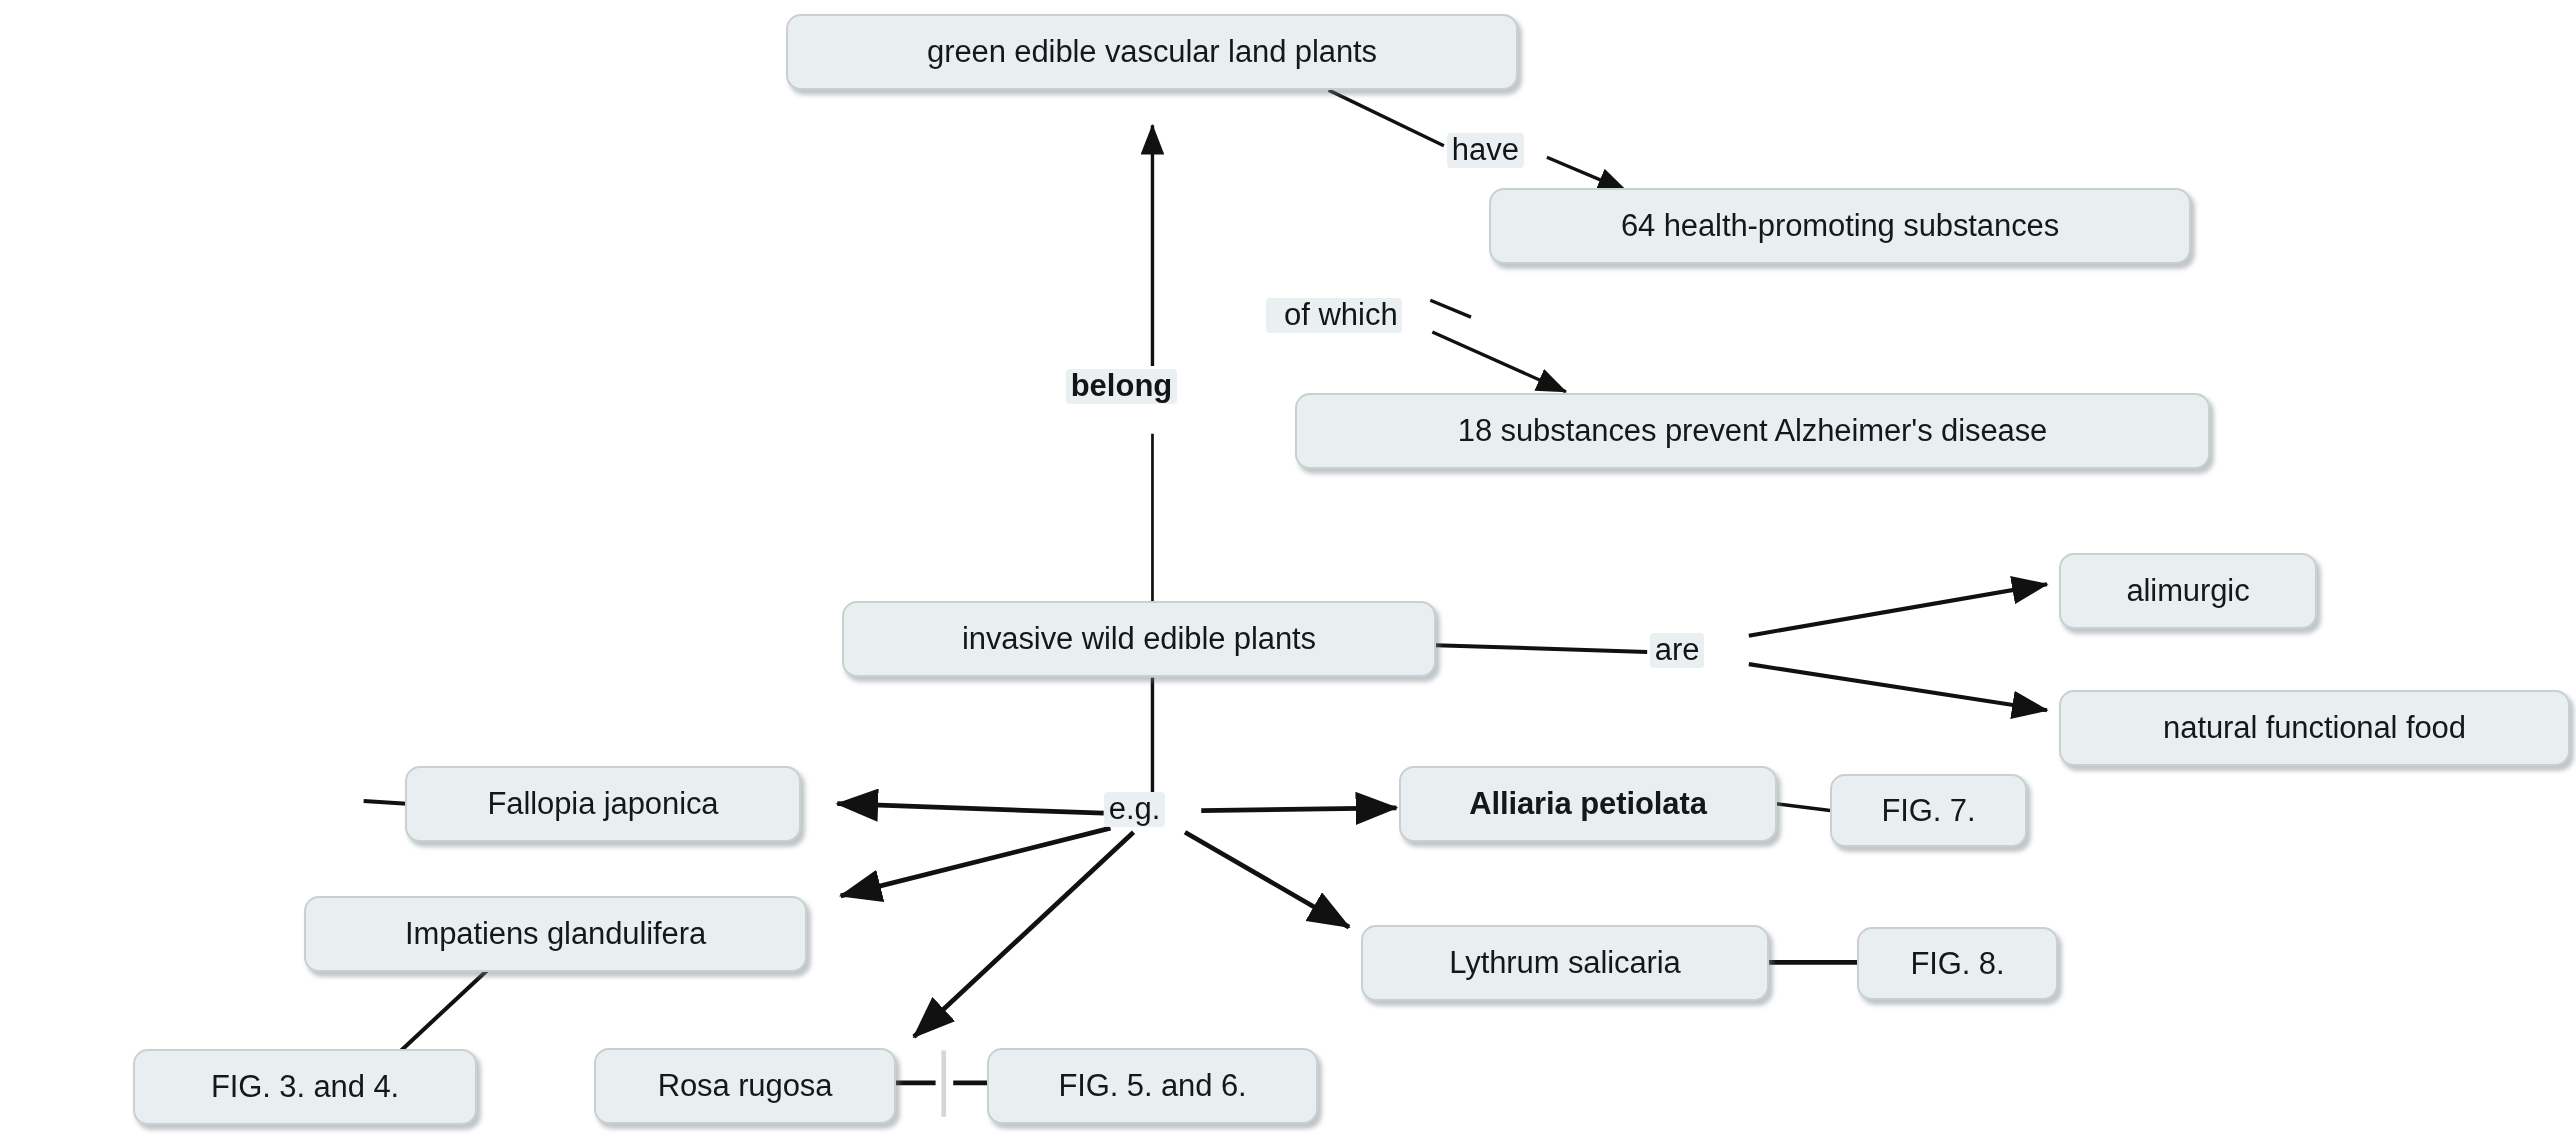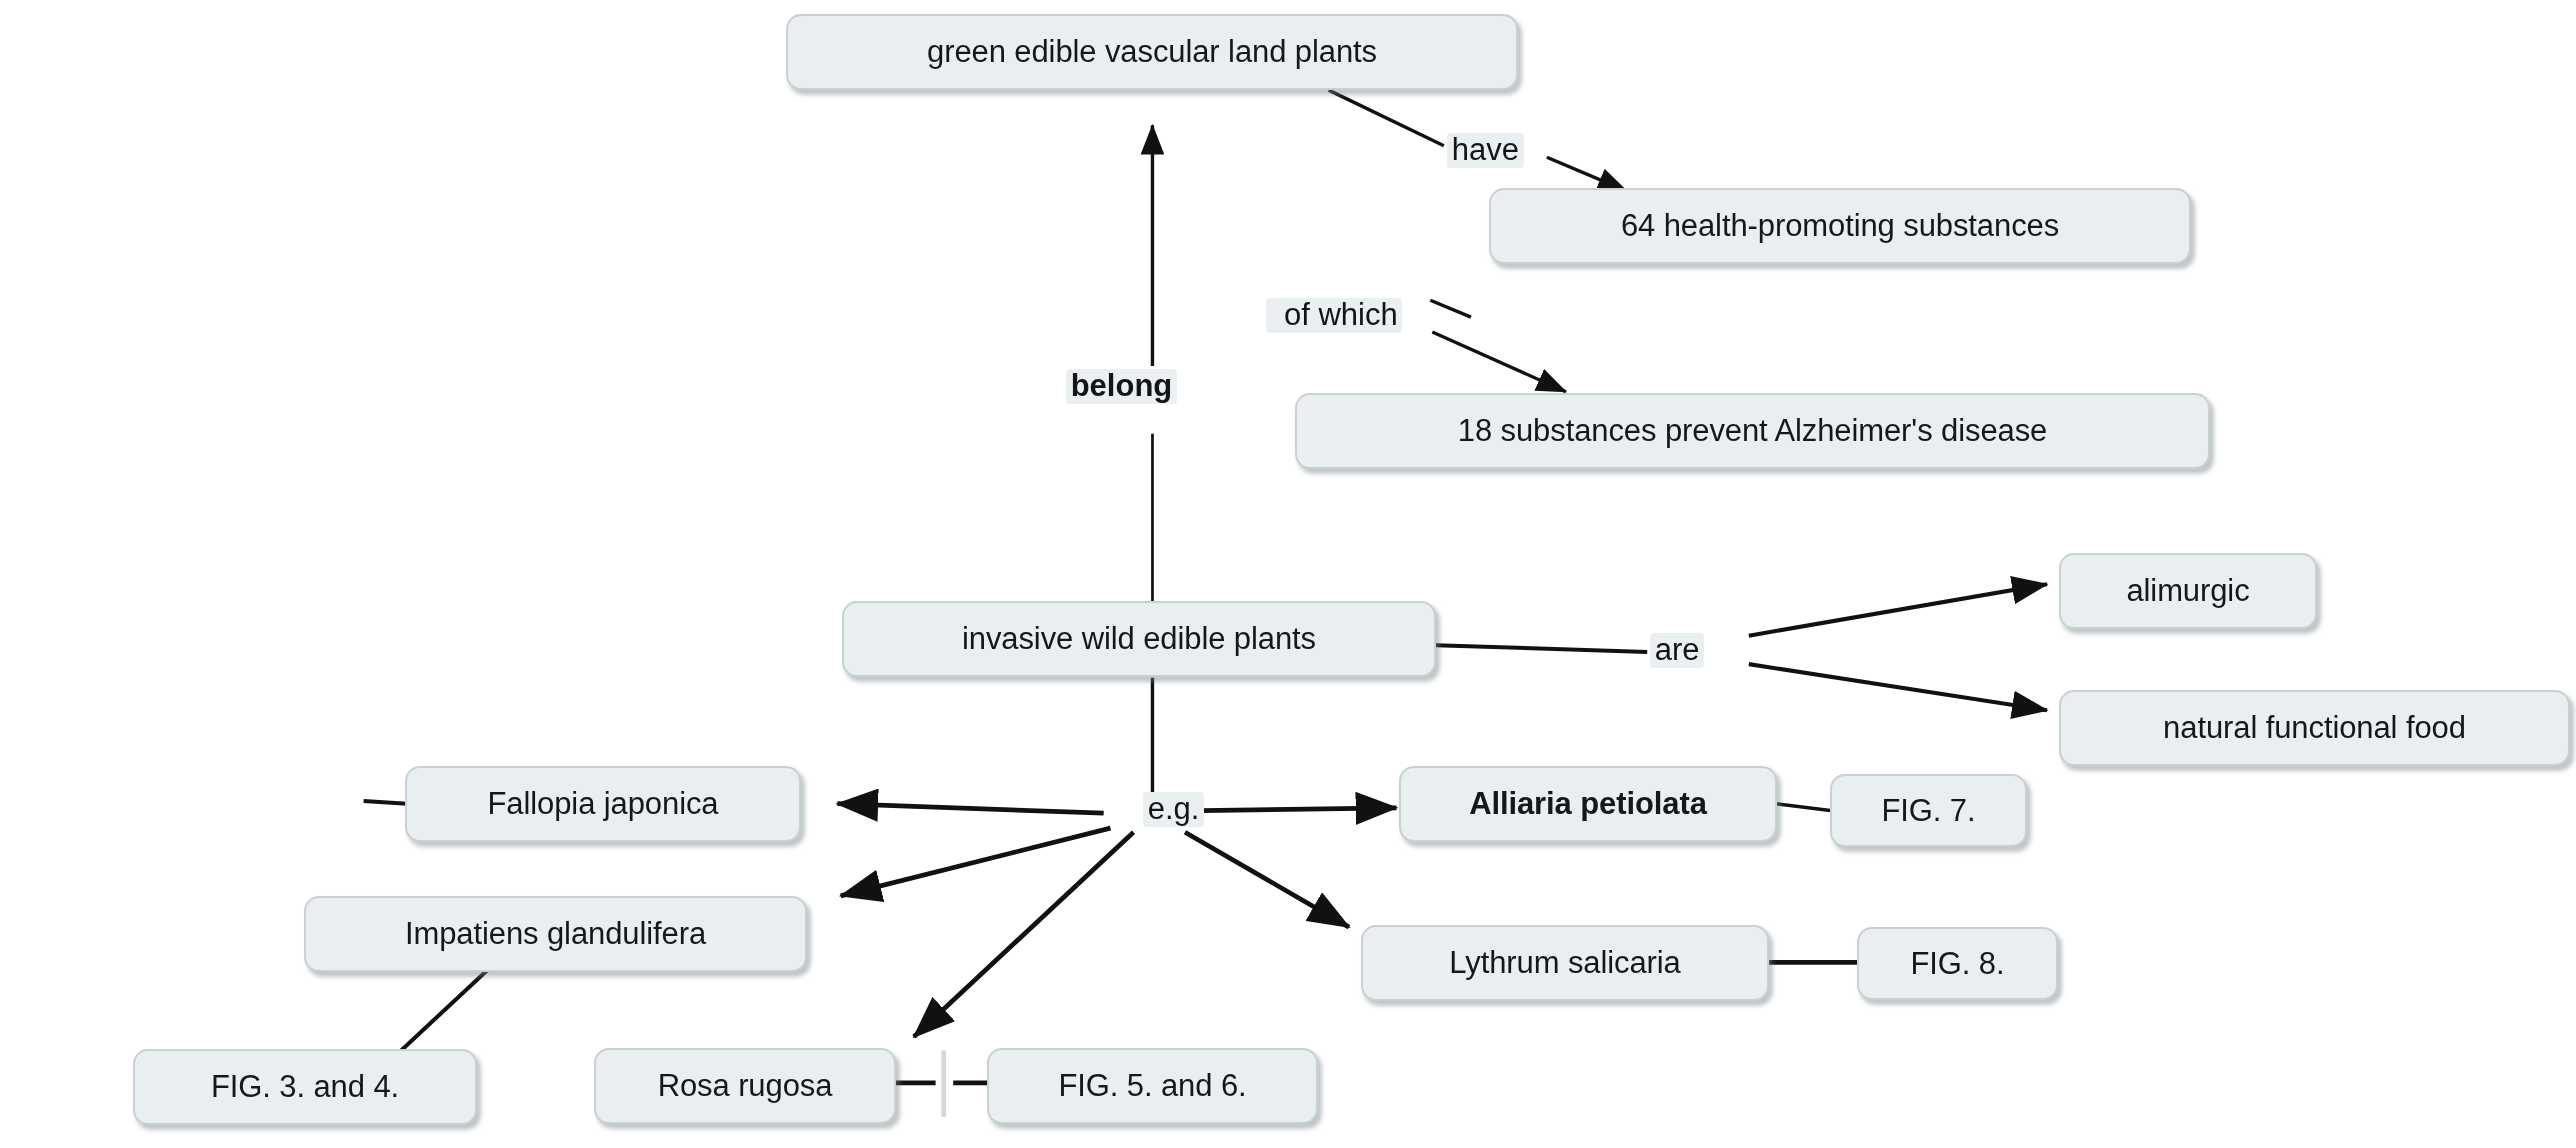--- a/index.html
+++ b/index.html
@@ -209,18 +209,18 @@
   </div>
 
   <div class="edge-label bold" style="left:1066px; top:369px;">
     <span>belong</span>
   </div>
 
   <div class="edge-label" style="left:1650px; top:633px;">
     <span>are</span>
   </div>
 
-  <div class="edge-label" style="left:1104px; top:792px;margin-left:39px;">
+  <div class="edge-label" style="left:1104px; top:792px;">
     <span>e.g.</span>
   </div>
 
 </div>
 
 
 </body></html>

